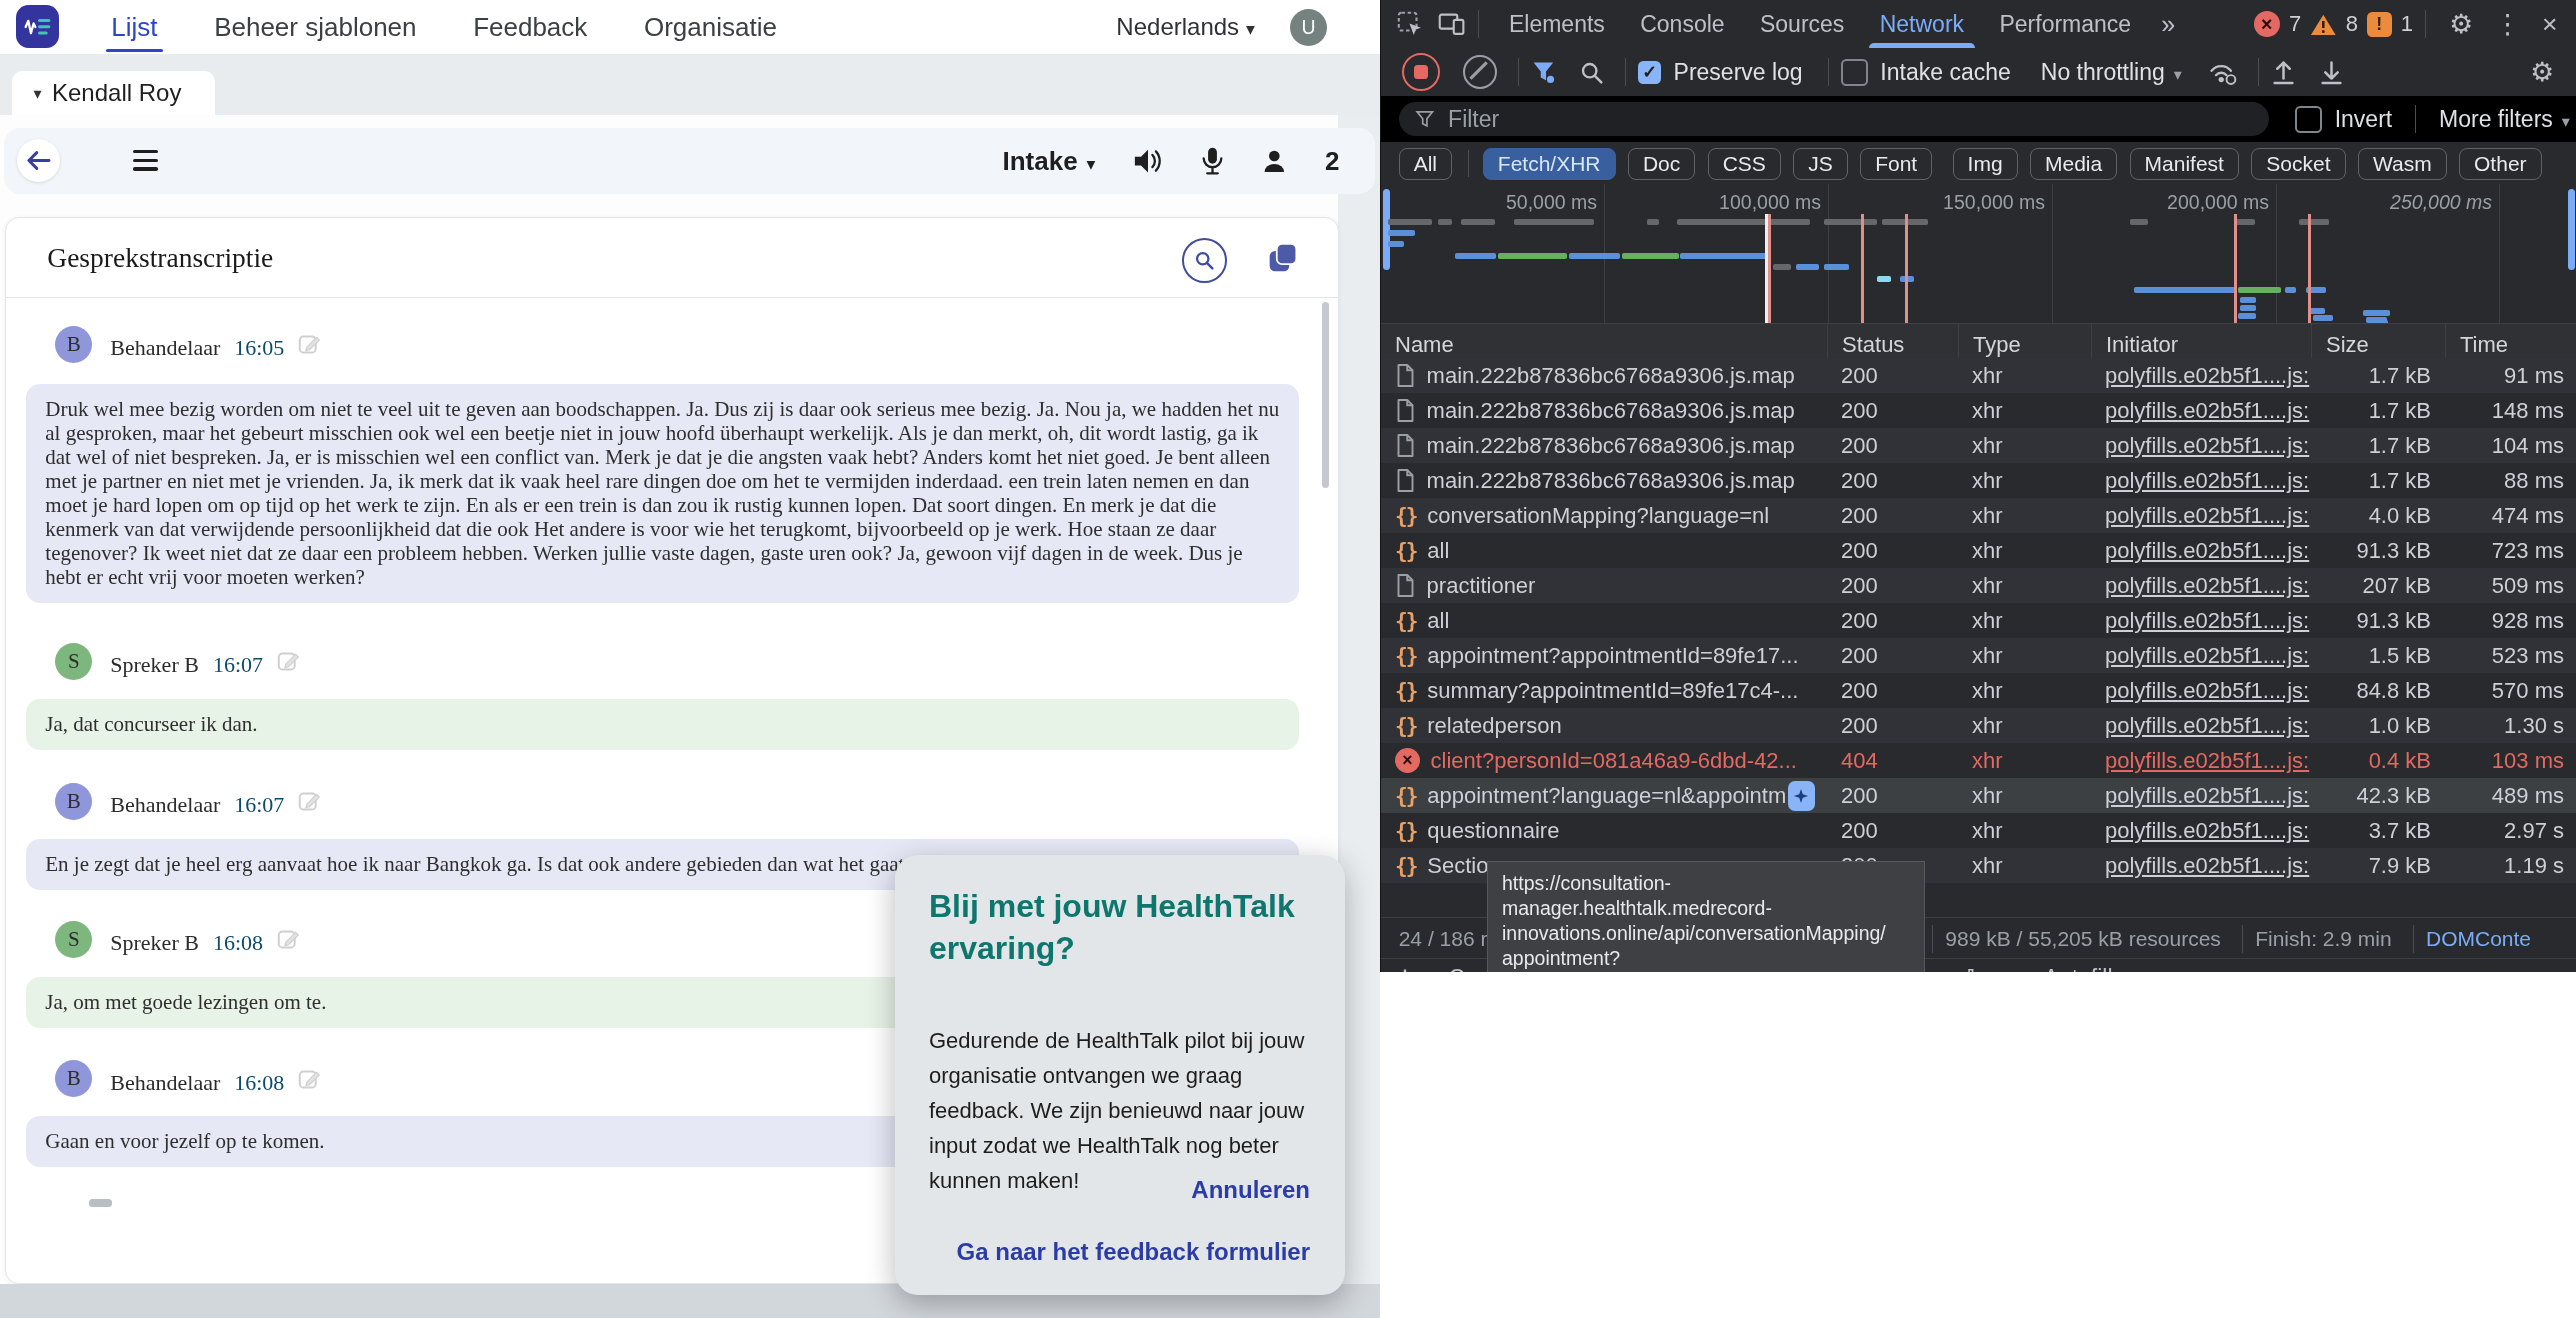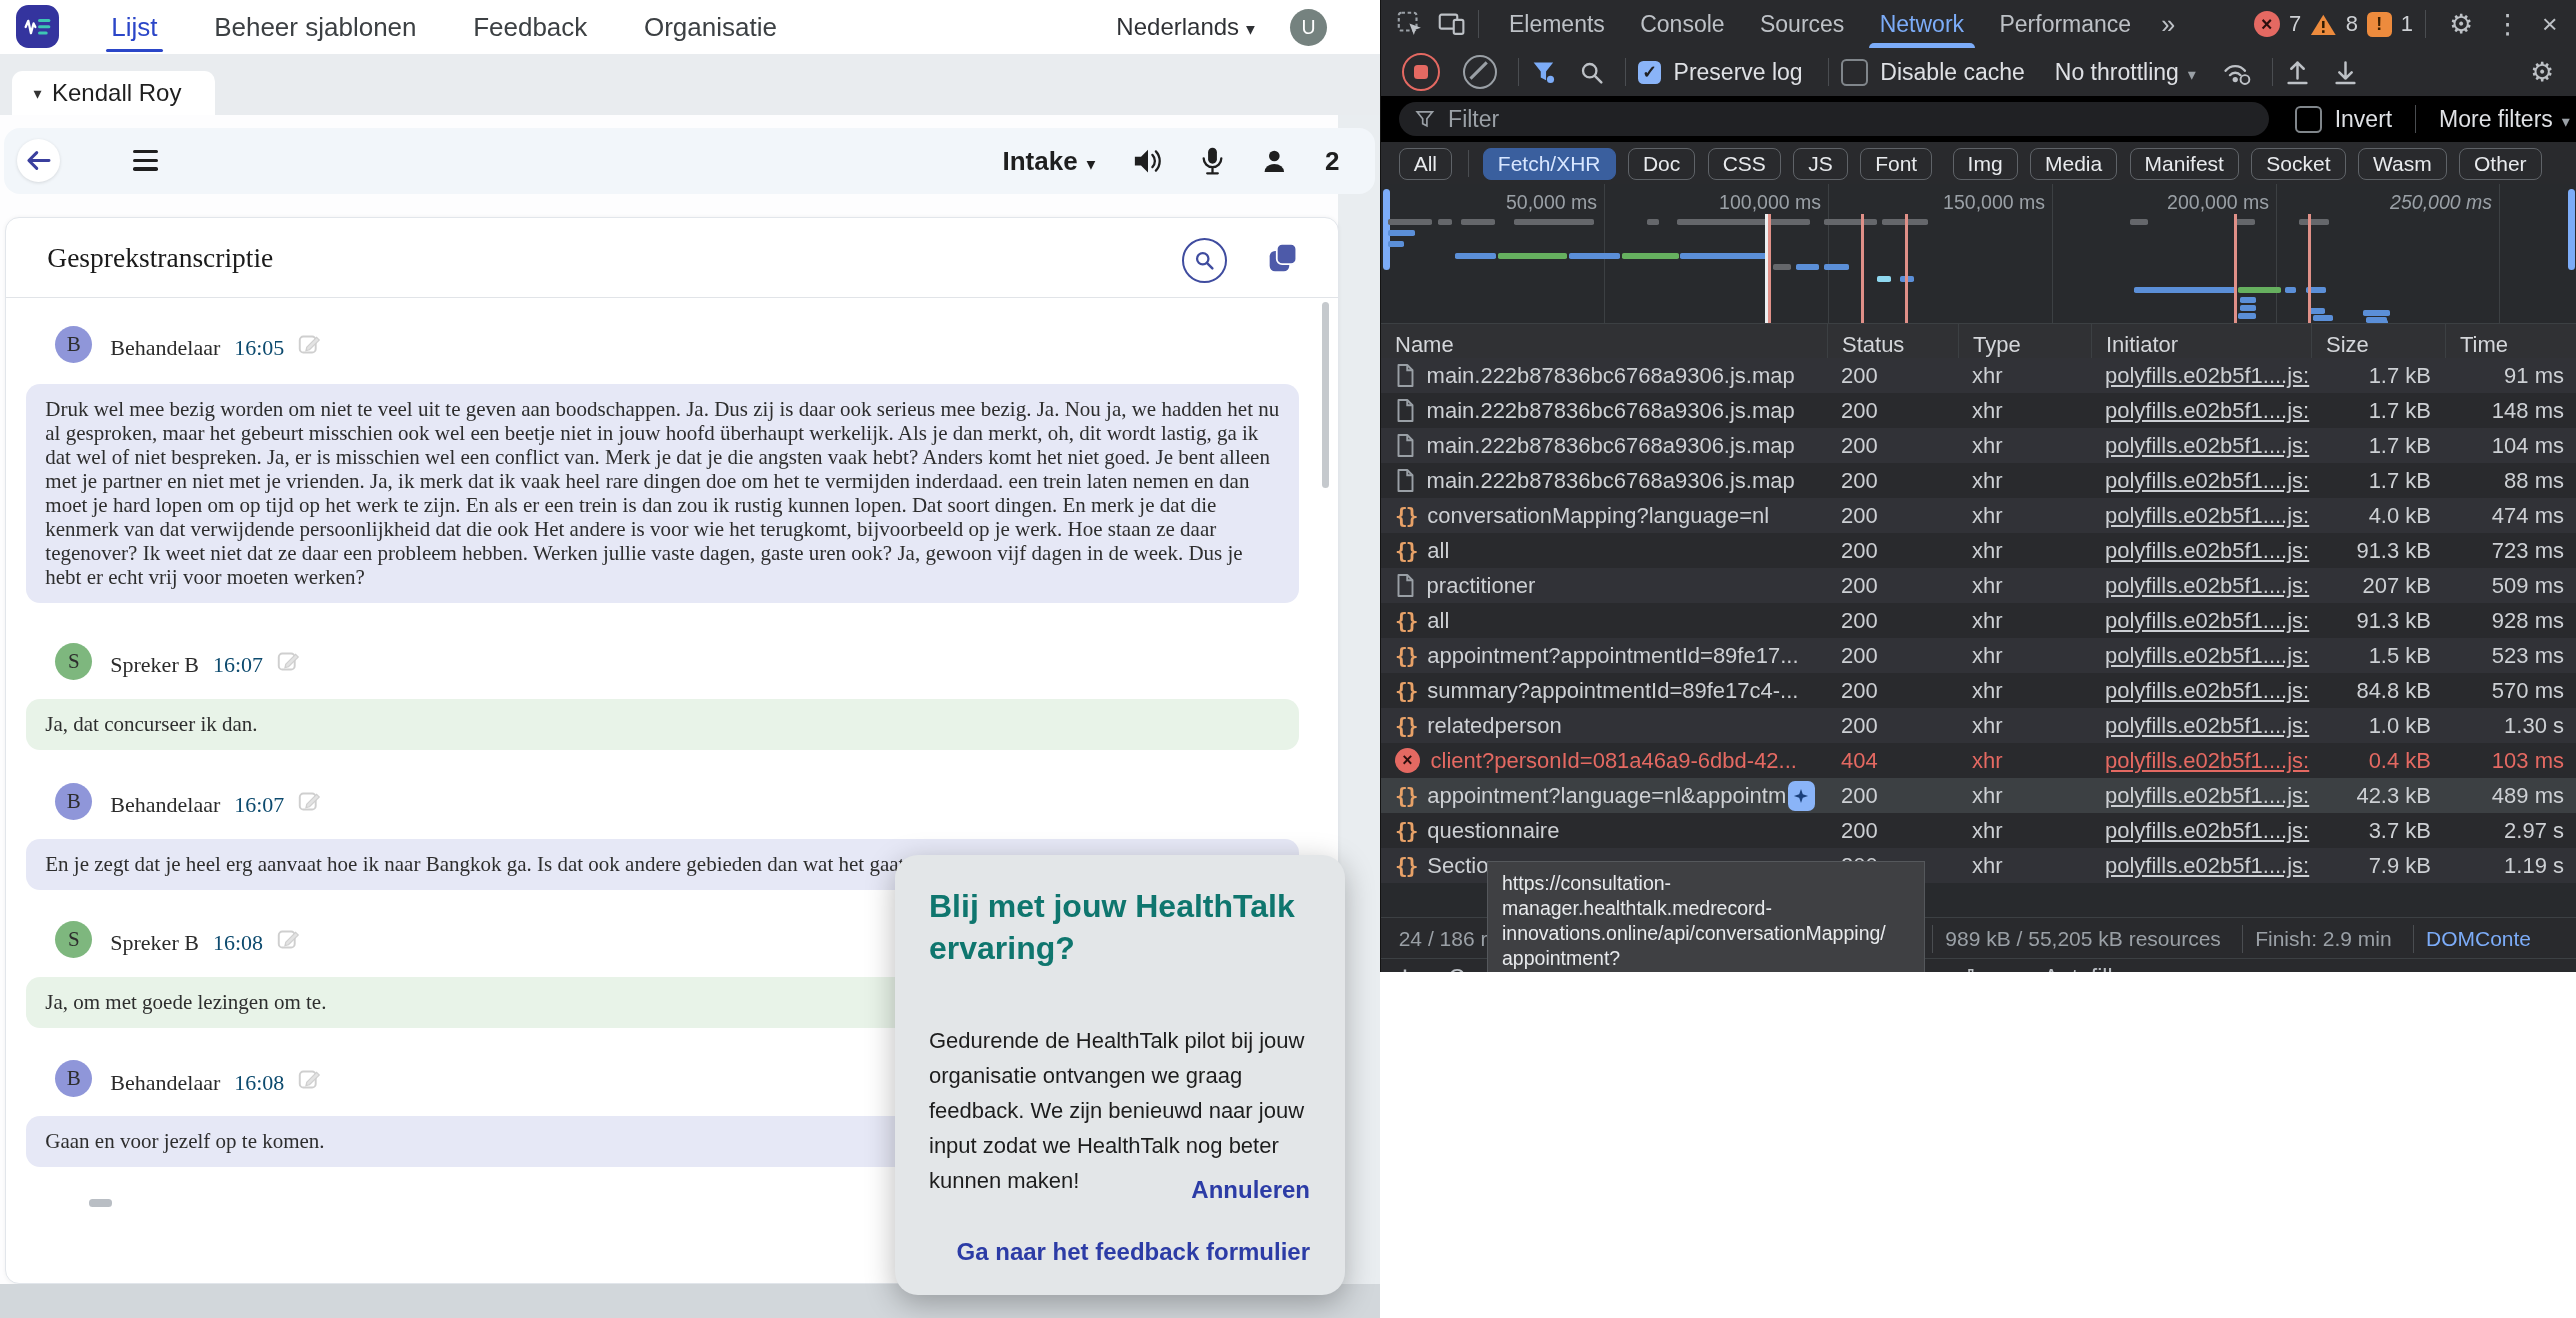--- a/index.html
+++ b/index.html
@@ -342,21 +342,21 @@
         <svg width="25" height="25" viewBox="0 0 28 28">
             <circle cx="12" cy="12" r="7.5" fill="none" stroke="#bdc1c6" stroke-width="2.6"></circle>
             <path d="M18 18 L25 25" stroke="#bdc1c6" stroke-width="2.8" stroke-linecap="round"></path>
           </svg>
       </span>
       <span class="vsep" style="margin-left:21px"></span>
       <span class="chk on">✓</span>
       <span class="tb-label">Preserve log</span>
       <span class="vsep" style="margin-left:25px"></span>
       <span class="chk off"></span>
-      <span class="tb-label">Disable cache</span>
+      <span class="tb-label">Intake cache</span>
       <span class="throttle"><span>No throttling</span><span class="caret-dt">▾</span></span>
       <span class="dt-ic" style="margin-left:26.6px">
         <svg width="30" height="25" viewBox="0 0 34 28">
             <path d="M4 12 a14 14 0 0 1 22 0 M9 17 a8 8 0 0 1 12 0" fill="none" stroke="#bdc1c6" stroke-width="2.6" stroke-linecap="round"></path>
             <circle cx="15" cy="22" r="3" fill="#bdc1c6"></circle>
             <circle cx="26" cy="22" r="5" fill="none" stroke="#bdc1c6" stroke-width="2.2"></circle>
           </svg>
       </span>
       <span class="vsep" style="margin-left:19.5px"></span>
       <span class="dt-ic">

